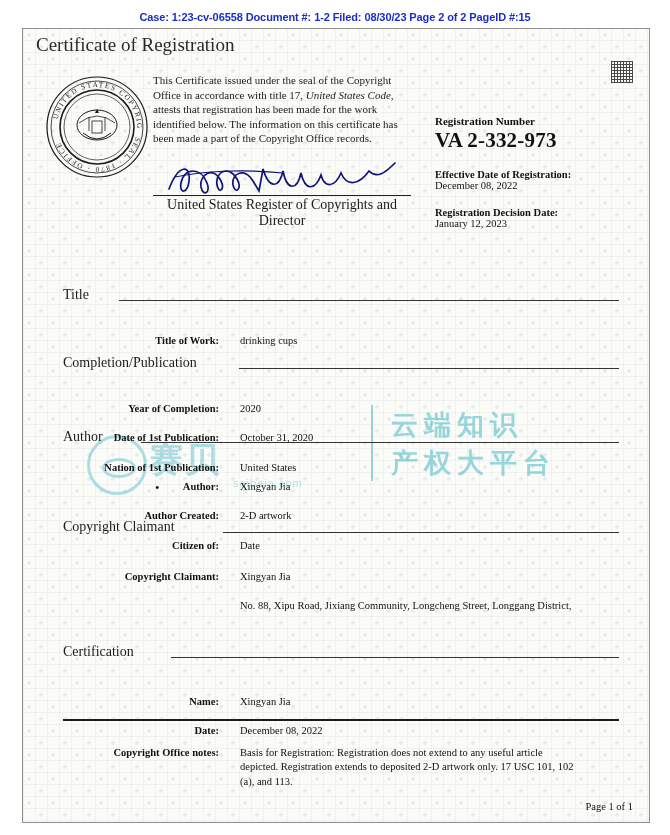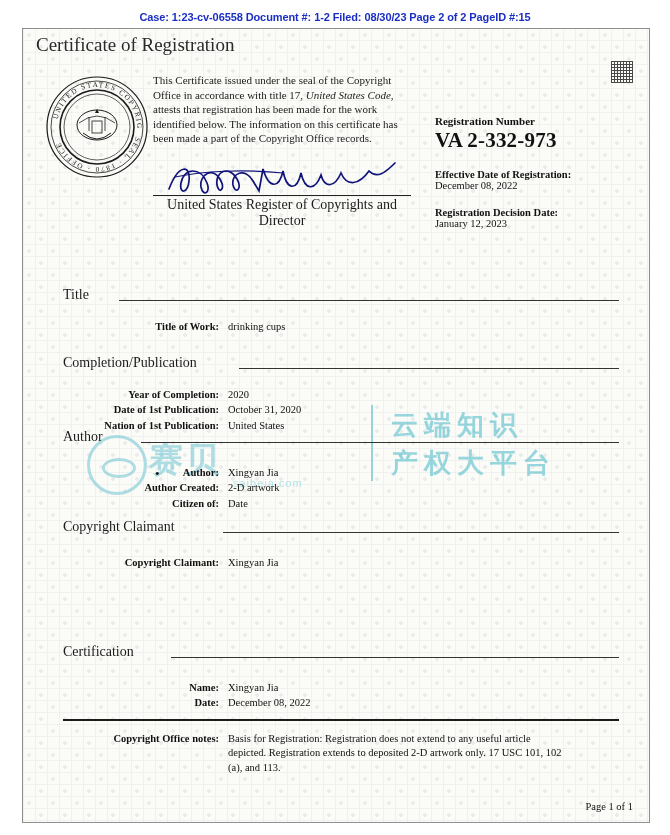--- a/index.html
+++ b/index.html
@@ -179,21 +179,22 @@
   .section-head .rule.offset-title { left: 56px; }
   .section-head .rule.offset-compub { left: 176px; }
   .section-head .rule.offset-author { left: 78px; }
   .section-head .rule.offset-claimant { left: 160px; }
   .section-head .rule.offset-certification { left: 108px; }
 
   .field-row {
     display: flex;
     font-size: 10.5px;
     line-height: 1.36;
-    margin-top: 1px;
+    margin-top: 15px;
+    gap: 12px;
   }
   .field-label {
     width: 165px;
     text-align: right;
     font-weight: bold;
     padding-right: 9px;
     box-sizing: border-box;
     color: #111;
   }
   .field-value {
@@ -430,20 +431,24 @@
         <div class="h">Copyright Claimant</div>
         <div class="rule offset-claimant"></div>
       </div>
       <div style="height:18px"></div>
       <div class="field-row">
         <div class="field-label">Copyright Claimant:</div>
         <div class="field-value">Xingyan Jia</div>
       </div>
       <div class="field-row">
         <div class="field-label"></div>
+        <div class="field-value">No. 88, Xipu Road, Jixiang Community, Longcheng Street, Longgang District,</div>
+      </div>
+      <div class="field-row">
+        <div class="field-label"></div>
       </div>
     </div>
 
     <div class="section" style="top:615px;">
       <div class="section-head">
         <div class="h">Certification</div>
         <div class="rule offset-certification"></div>
       </div>
       <div style="height:18px"></div>
       <div class="field-row">

